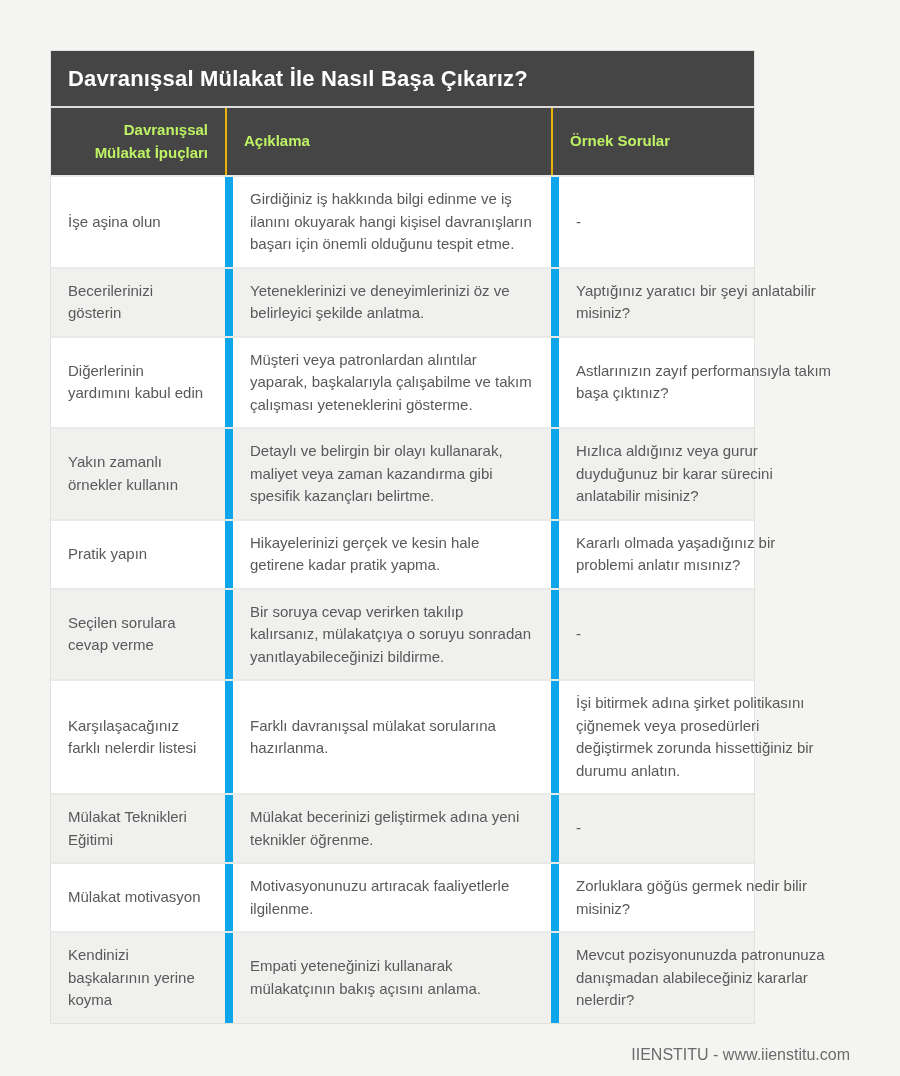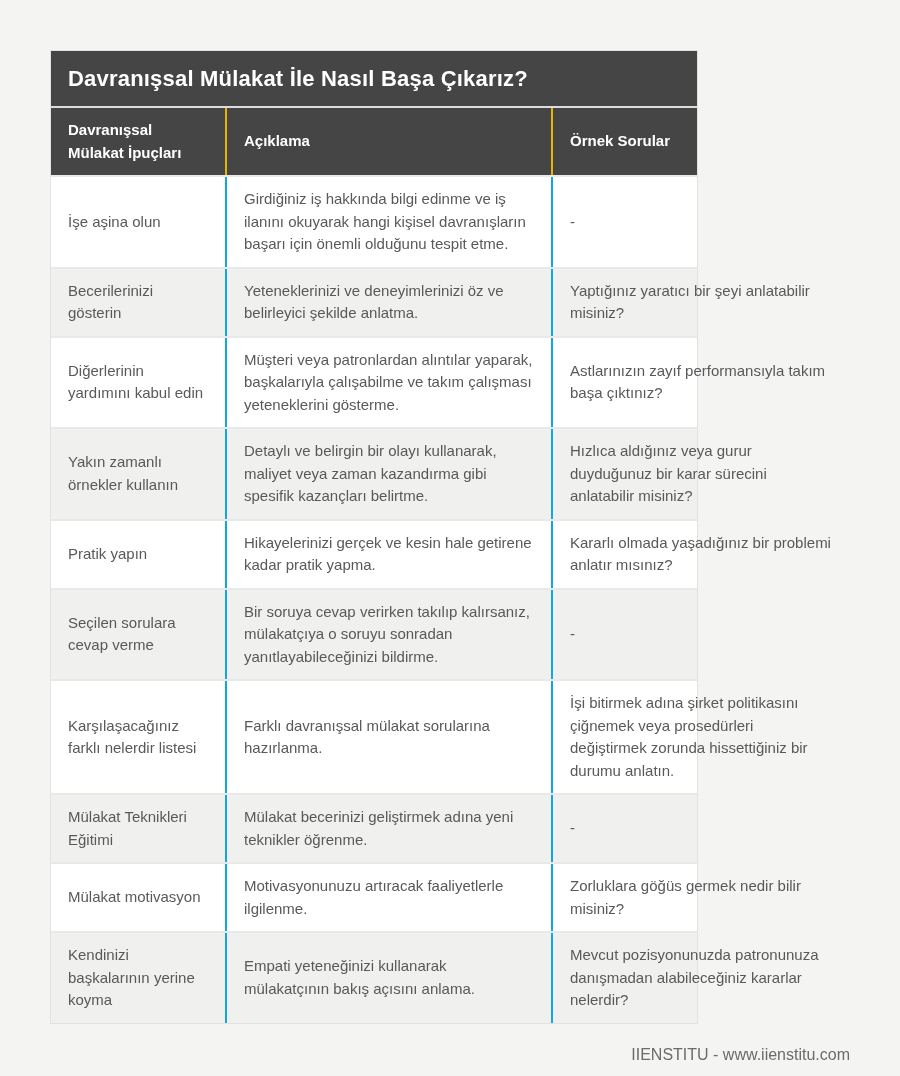--- a/index.html
+++ b/index.html
@@ -9,60 +9,61 @@
     width: 900px;
     height: 1076px;
     background: #f4f4f2;
     font-family: "Liberation Sans", "DejaVu Sans", sans-serif;
     overflow: hidden;
   }
   .sheet {
     padding: 50px 50px 0 50px;
   }
   .table {
-    width: 648px;
+    width: 705px;
     border: 1px solid #e2e2e0;
     background: #ffffff;
   }
   .title-bar {
     background: #454545;
     color: #ffffff;
     font-size: 22px;
     font-weight: bold;
     padding: 15px 17px 14px 17px;
     border-bottom: 2px solid #dcdcdc;
     letter-spacing: 0.2px;
   }
   .row {
     display: grid;
     grid-template-columns: 174px 326px 298px;
     align-items: stretch;
   }
   .header-row {
     background: #454545;
-    color: #ffffff;
+    color: #bef264;
+    text-align: right;
   }
   .header-row .cell {
     font-weight: bold;
     font-size: 15px;
     min-height: 62px;
     border-left: 2px solid #eab308;
   }
   .header-row .cell:first-child { border-left: none; }
   .body-row {
     background: #ffffff;
     color: #595959;
     border-top: 2px solid #e9e9e8;
   }
   .body-row:nth-child(even) {
     background: #f0f0ef;
   }
   .body-row .cell {
     font-size: 15px;
-    border-left: 2px solid #0ea5e9;
+    border-left: 8px solid #0ea5e9;
   }
   .body-row .cell:first-child { border-left: none; }
   .cell {
     display: flex;
     align-items: center;
     padding: 11px 17px;
     line-height: 1.5;
   }
   .footer {
     width: 800px;

